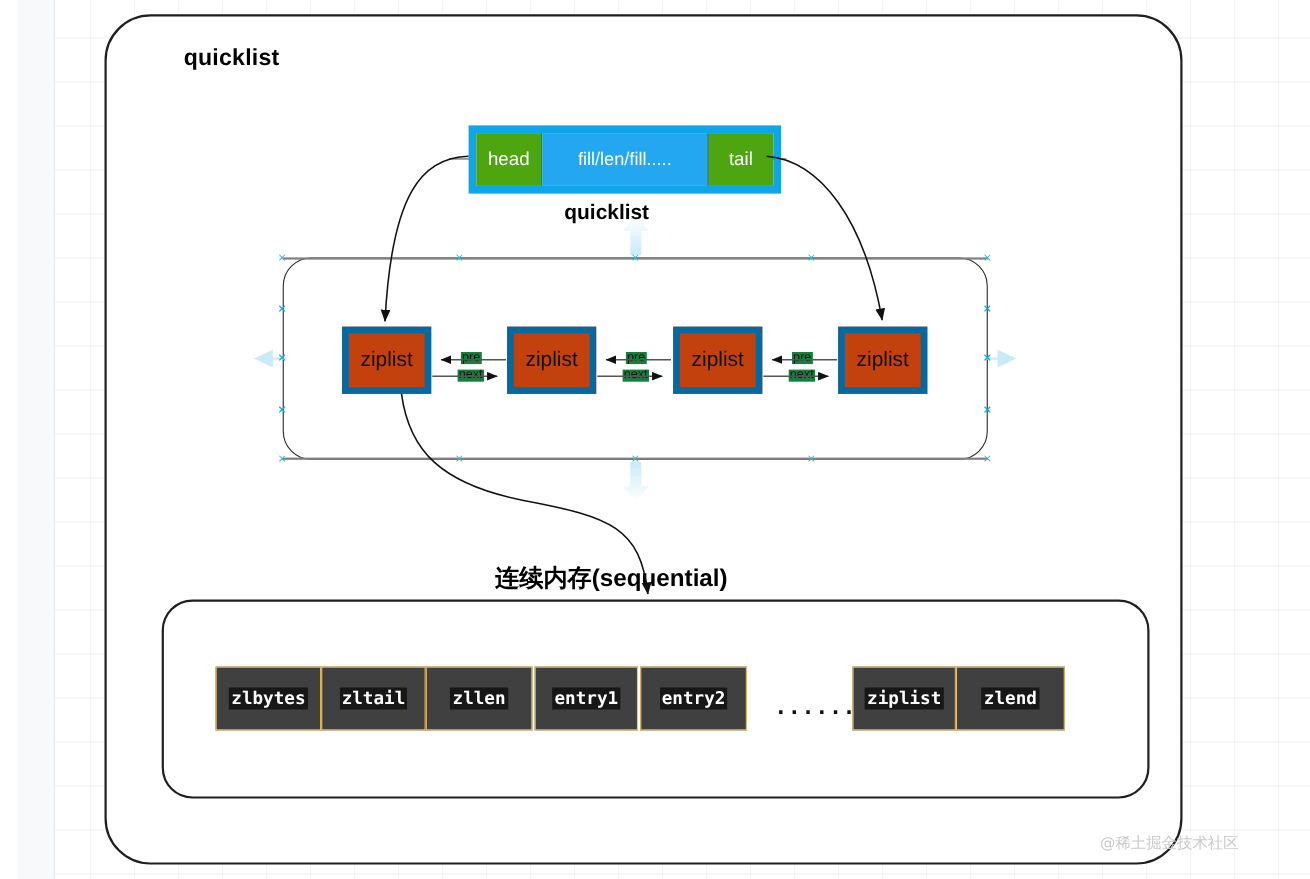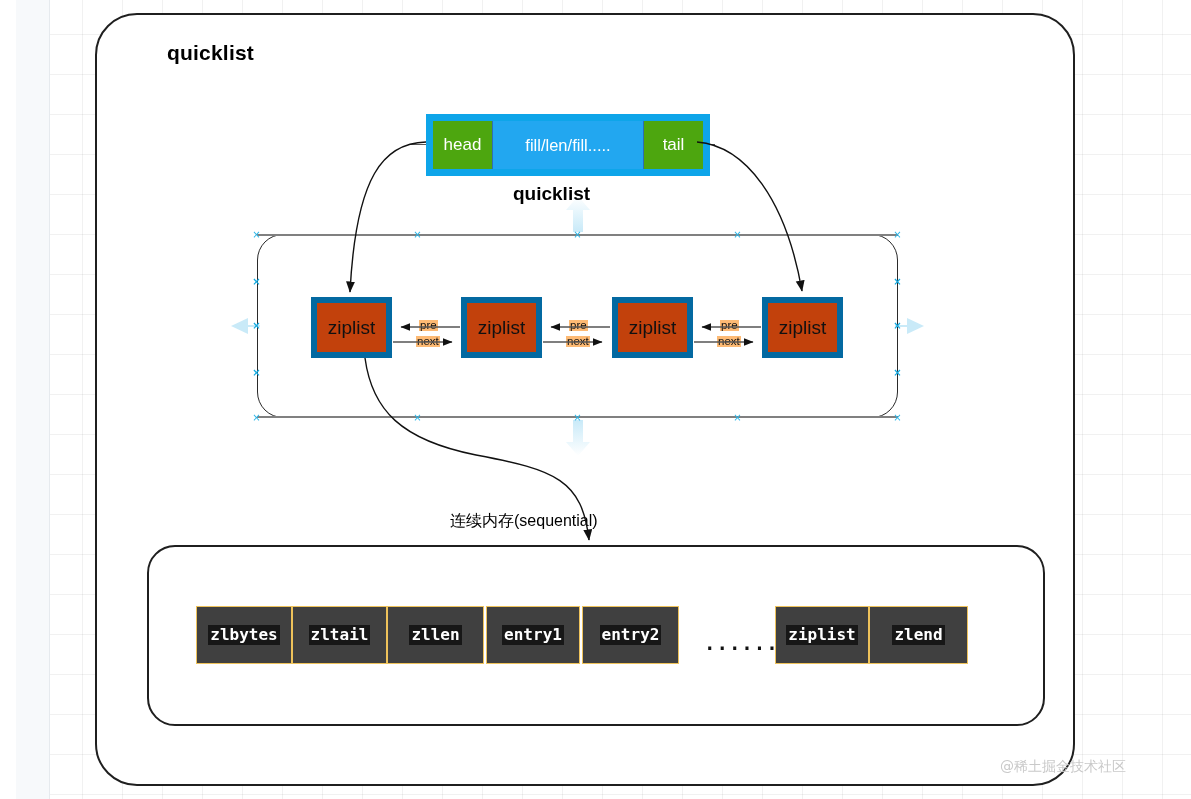--- a/index.html
+++ b/index.html
@@ -79,33 +79,33 @@
 
   .zip{
     position:absolute;width:80px;height:60px;
     background:#c2410c;border:6px solid #0369a1;
     box-sizing:border-box;
     display:flex;align-items:center;justify-content:center;
     font-size:19px;color:#111;
   }
 
   .lnk-label{
-    position:absolute;font-size:11.5px;color:#111;background:#fdba74;
+    position:absolute;font-size:11.5px;color:#111;background:#15803d;
     padding:0 1px;line-height:11px;
   }
 
   
   .bot-box{
     position:absolute;left:131px;top:545px;width:898px;height:181px;
     border:2px solid #1f1f1f;border-radius:28px;background:#ffffff;
     box-sizing:border-box;
   }
   .seq-title{
     position:absolute;left:434px;top:511px;
-    font-size:16px;font-weight:normal;color:#000;
+    font-size:22px;font-weight:bold;color:#000;
   }
   .ent{
     position:absolute;top:606px;height:58px;
     background:#404040;border:1.4px solid #eec25a;
     box-sizing:border-box;
     display:flex;align-items:center;justify-content:center;
   }
   .ent span{
     background:#171717;color:#ffffff;
     font-family:"DejaVu Sans Mono","Liberation Mono",monospace;

